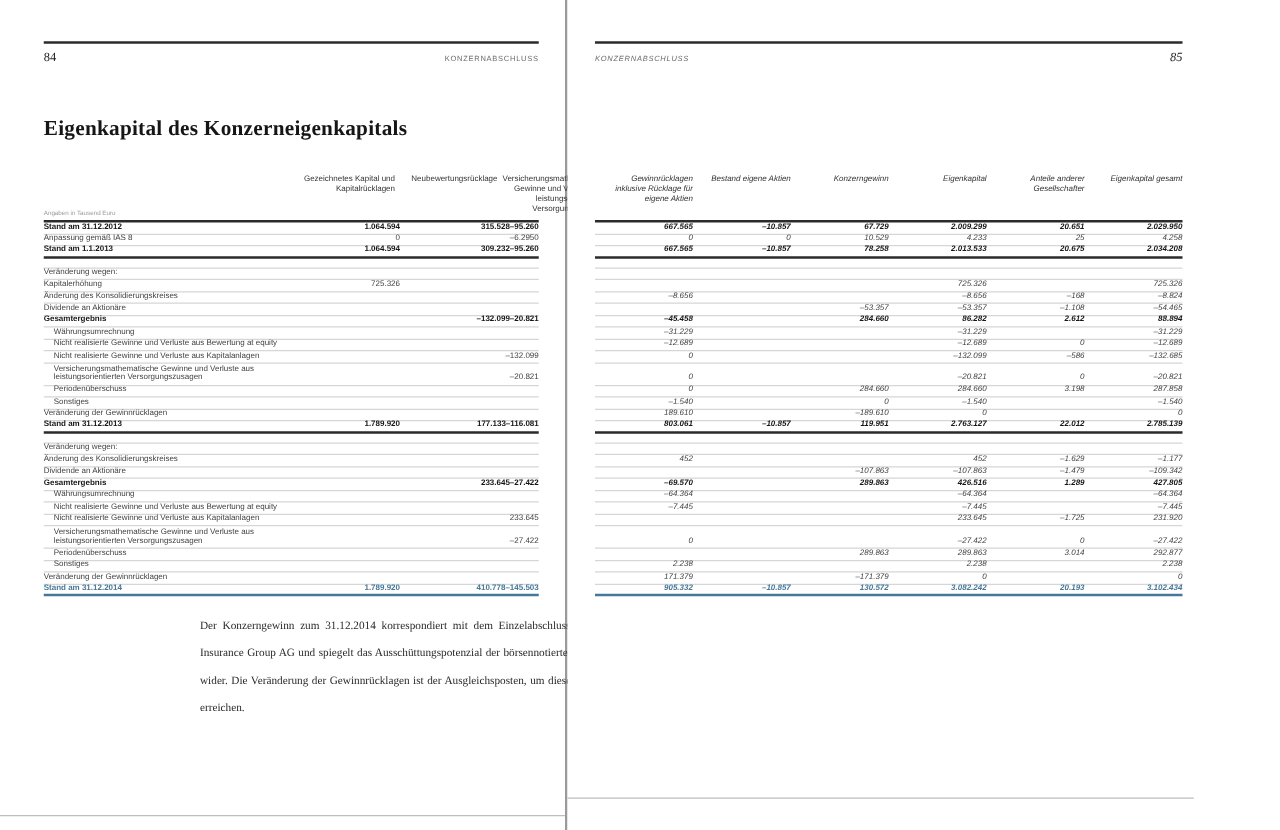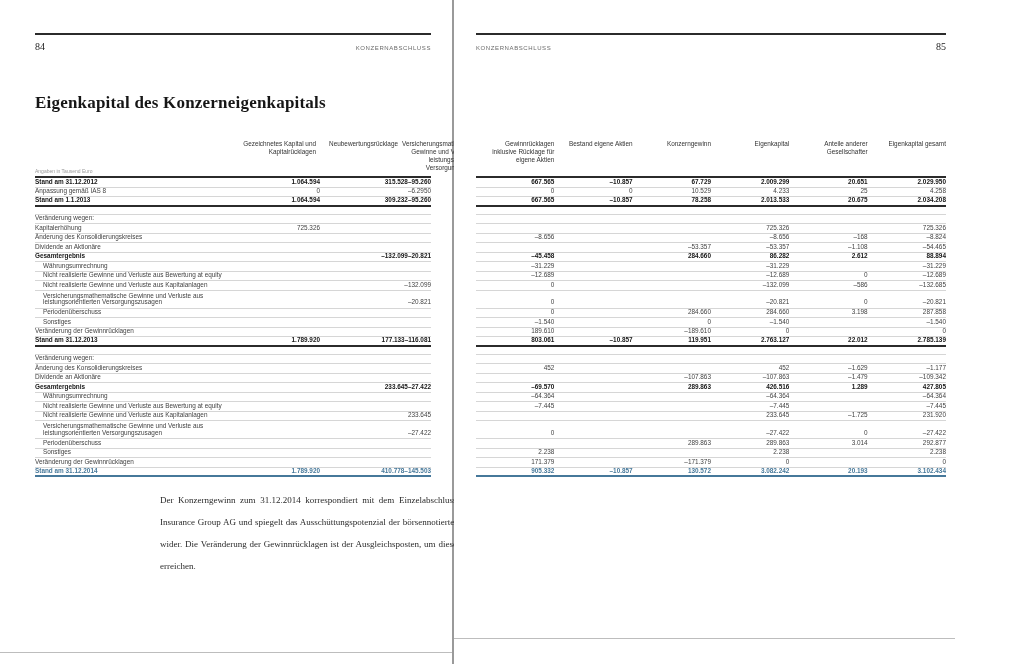--- a/index.html
+++ b/index.html
@@ -2,21 +2,21 @@
 <html style="--accent: #46789A;"><head>
 <meta charset="utf-8">
 <style>
   * { margin:0; padding:0; box-sizing:border-box; }
   html,body { width:1024px; height:664px; background:#fdfdfd; overflow:hidden;
               font-family:"Liberation Sans", sans-serif; }
   .spread { position:relative; width:1024px; height:664px; display:flex; background:#fff; }
 
   .page { position:relative; height:664px; background:#fff; }
   .page-left  { width:452px; }
-  .page-right { width:501px; }
+  .page-right { width:501px;font-style:italic; }
   .gutter { width:2px; height:664px; background:#9a9a9a; }
 
   .page-left::after  { content:''; position:absolute; left:0; right:0; top:652px; height:1px; background:#bdbdbd; }
   .page-right::after { content:''; position:absolute; left:0; right:0; top:638px; height:1px; background:#bdbdbd; }
 
   .toprule { position:absolute; top:33px; height:2px; background:#2b2b2b; }
   .page-left  .toprule { left:35px; right:21px; }
   .page-right .toprule { left:22px; right:9px; }
 
   .pagehead-row { position:absolute; top:41px; display:flex; justify-content:space-between; align-items:baseline; }

